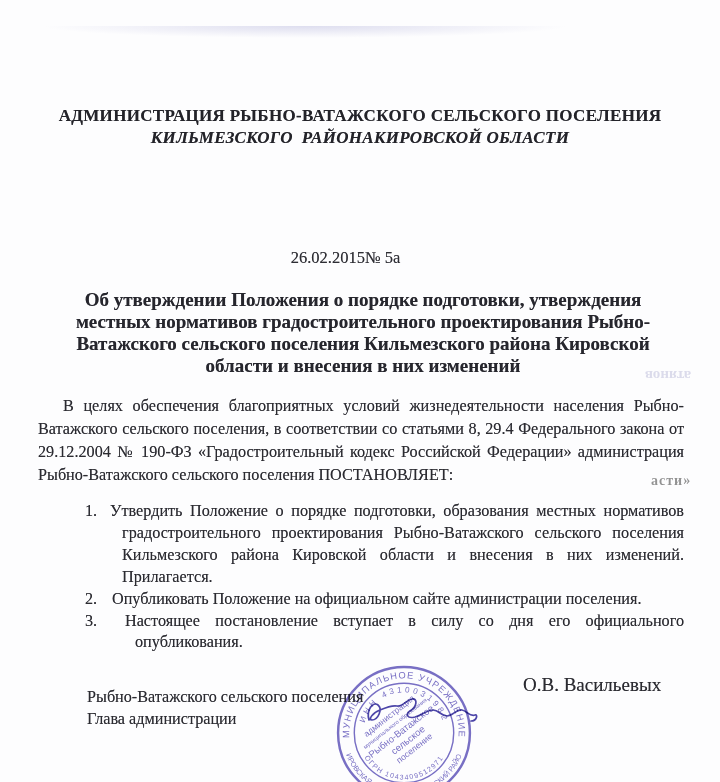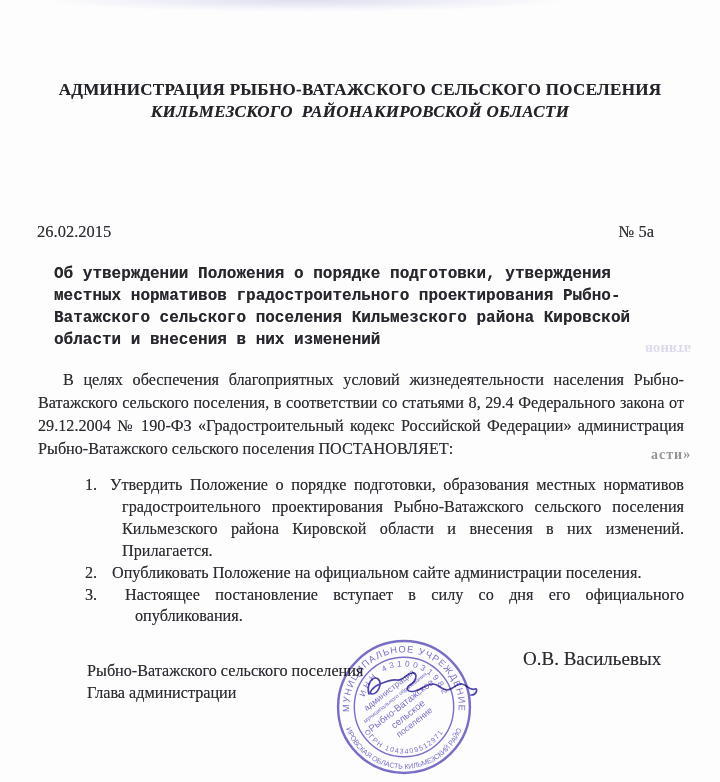--- a/index.html
+++ b/index.html
@@ -2,47 +2,47 @@
 <html><head>
 <meta charset="utf-8">
 <style>
   html,body{margin:0;padding:0;}
   body{
     width:720px;height:782px;position:relative;overflow:hidden;
     background:#fdfdfe;
     font-family:"Liberation Serif","DejaVu Serif",serif;
     color:#2b2b31;
   }
-  .page{position:absolute;inset:0;}
+  .page{position:absolute;inset:0;margin-top:26px;}
   .scan-smudge{
     position:absolute;top:0;left:40px;width:530px;height:12px;
     background:radial-gradient(ellipse at 50% 0%, rgba(140,140,200,.28), rgba(140,140,200,0) 70%);
     pointer-events:none;
   }
   .txt{ text-shadow:0 0 .4px rgba(45,45,55,.55); }
 
   .header{
     position:absolute;top:79px;left:28px;right:28px;text-align:center;
     font-weight:bold;font-size:17px;line-height:22px;color:#232329;letter-spacing:.3px;
   }
   .header .l2{white-space:pre-wrap;font-style:italic;}
 
   .doctype{
     position:absolute;top:183px;left:0;width:100%;text-align:center;
     font-weight:bold;font-size:17.5px;letter-spacing:.8px;color:#2a2a31;
   }
 
   .daterow{
     position:absolute;top:222px;left:37px;right:66px;
-    display:flex;justify-content:space-between;font-size:16.5px;color:#2e2e34;
+    display:flex;justify-content:center;font-size:16.5px;color:#2e2e34;
   }
 
   .title{
-    position:absolute;top:263px;left:54px;right:48px;text-align:left;
-    font-weight:bold;font-size:16px;line-height:22px;color:#26262d;font-family:Liberation Mono, monospace;
+    position:absolute;top:263px;left:54px;right:48px;text-align:center;
+    font-weight:bold;font-size:19px;line-height:22px;color:#26262d;
   }
 
   .preamble{
     position:absolute;top:369px;left:38px;right:36px;
     text-align:justify;font-size:16.2px;line-height:23px;text-indent:25px;
   }
 
   .list{position:absolute;top:475px;left:38px;right:36px;font-size:16.2px;line-height:21.9px;}
   .li{position:relative;text-align:justify;}
   .li .num{position:absolute;left:47px;top:0;}

